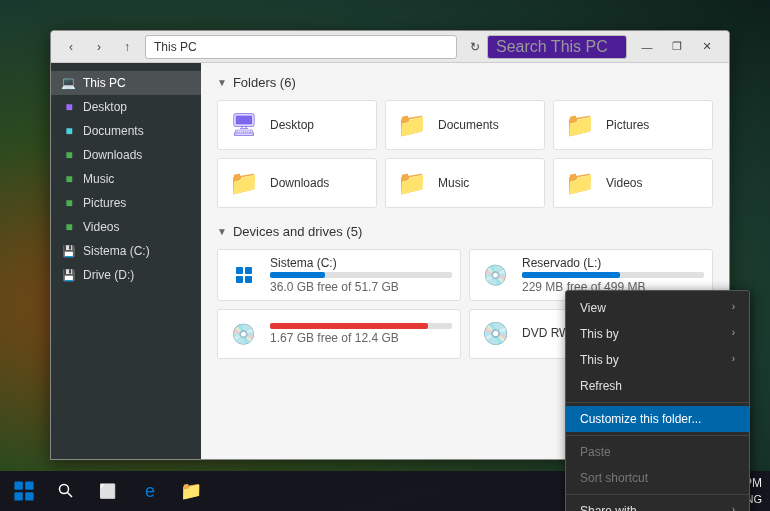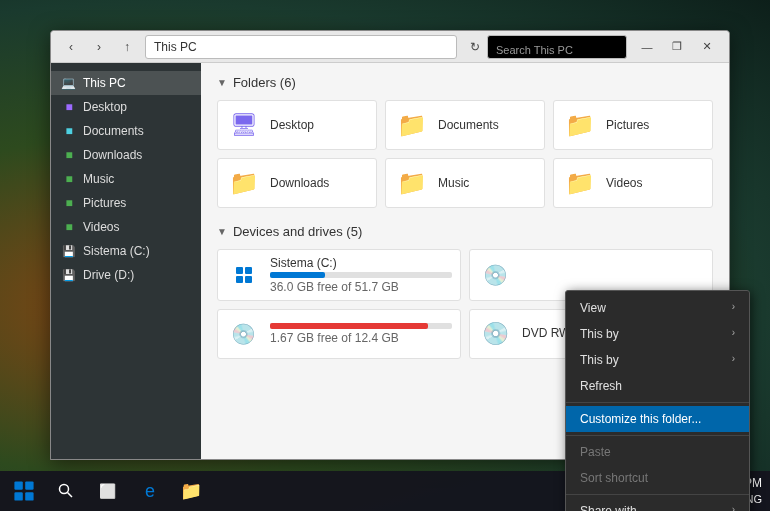--- a/index.html
+++ b/index.html
@@ -126,26 +126,26 @@
       border-radius: 3px;
       padding: 2px 8px;
       font-size: 12px;
       color: #333;
       flex: 1;
       margin: 0 6px;
       height: 24px;
     }
     .search-bar {
       display: flex;
-      align-items: flex-end;
-      background: #000000;
+      align-items: center;
+      background: #4c1d95;
       border: 1px solid #bbb;
       border-radius: 3px;
       padding: 2px 8px;
-      font-size: 11px;
+      font-size: 16px;
       color: #999;
       width: 140px;
       height: 24px;
     }
     .title-bar-controls {
       display: flex;
       align-items: center;
       gap: 2px;
       margin-left: 6px;
     }
@@ -451,20 +451,27 @@
             <div class="drive-name">Sistema (C:)</div>
             <div class="drive-bar-container">
               <div class="drive-bar" style="width:30%"></div>
             </div>
             <div class="drive-size">36.0 GB free of 51.7 GB</div>
           </div>
         </div>
 
         <div class="drive-item">
           <div class="drive-icon" style="font-size:20px; color:#666;">💿</div>
+          <div class="drive-info">
+            <div class="drive-name">Reservado (L:)</div>
+            <div class="drive-bar-container">
+              <div class="drive-bar" style="width:54%"></div>
+            </div>
+            <div class="drive-size">229 MB free of 499 MB</div>
+          </div>
         </div>
 
         <div class="drive-item">
           <div class="drive-icon" style="font-size:20px; color:#666;">💿</div>
           <div class="drive-info">
             <div class="drive-bar-container">
               <div class="drive-bar warning" style="width:87%"></div>
             </div>
             <div class="drive-size">1.67 GB free of 12.4 GB</div>
           </div>

